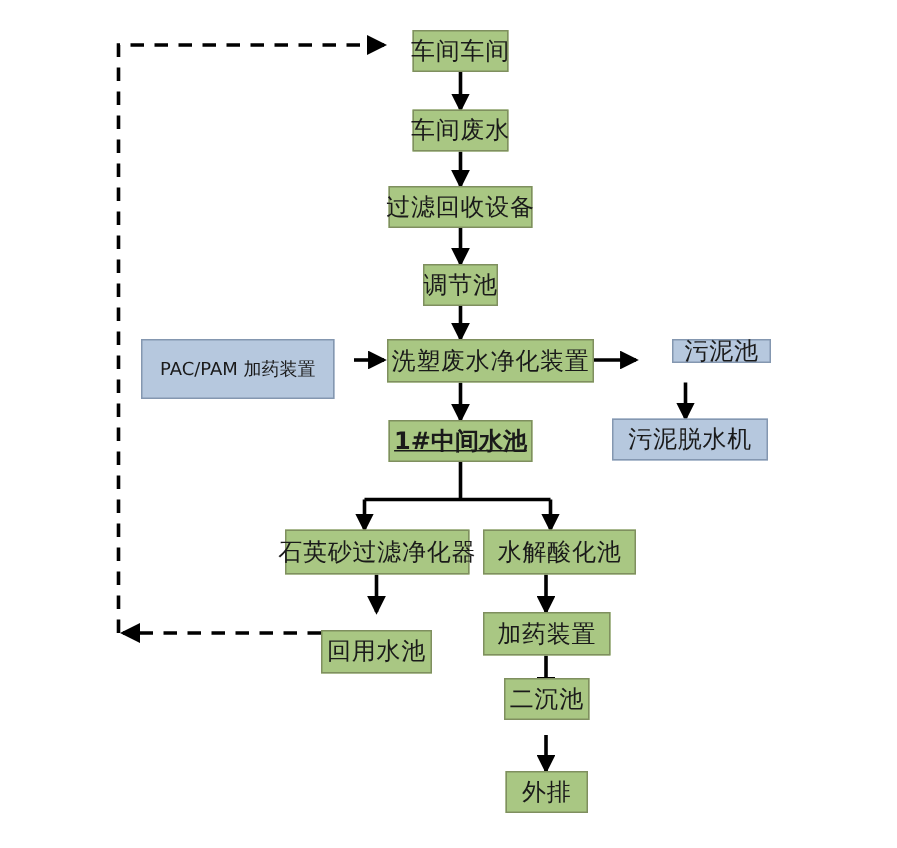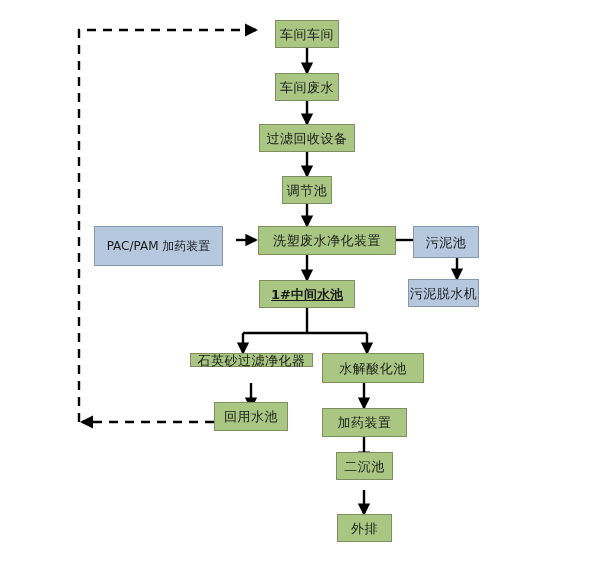--- a/index.html
+++ b/index.html
@@ -27,21 +27,21 @@
   }
   .node {
     position: absolute;
     box-sizing: border-box;
     border: 1px solid #7f8f5f;
     background: #a9c783;
     color: #1a1a1a;
     display: flex;
     align-items: center;
     justify-content: center;
-    font-size: 13px;
+    font-size: 16px;
     line-height: 1;
     letter-spacing: 0.5px;
     white-space: nowrap;
     z-index: 3;
   }
   .node.blue {
     background: #b6c8de;
     border: 1px solid #8497b0;
   }
   .node.bold {
@@ -123,41 +123,41 @@
   </div>
 
   <div class="node blue latin" style="left:94px; top:226px; width:129px; height:40px;">
     <span>PAC/PAM 加药装置</span>
   </div>
 
   <div class="node" style="left:258px; top:226px; width:138px; height:29px;">
     <span>洗塑废水净化装置</span>
   </div>
 
-  <div class="node blue" style="left:413px; top:226px; width:66px; height:32px;justify-content:center;">
+  <div class="node blue" style="left:448px; top:226px; width:66px; height:16px;justify-content:center;">
     <span>污泥池</span>
   </div>
 
-  <div class="node blue" style="left:408px; top:279px; width:71px; height:28px;">
+  <div class="node blue" style="left:408px; top:279px; width:104px; height:28px;">
     <span>污泥脱水机</span>
   </div>
 
   <div class="node bold" style="left:259px; top:280px; width:96px; height:28px;text-decoration:underline;">
     <span>1#中间水池</span>
   </div>
 
-  <div class="node" style="left:190px; top:353px; width:123px; height:14px;">
+  <div class="node" style="left:190px; top:353px; width:123px; height:30px;">
     <span>石英砂过滤净化器</span>
   </div>
 
   <div class="node" style="left:322px; top:353px; width:102px; height:30px;">
     <span>水解酸化池</span>
   </div>
 
-  <div class="node" style="left:214px; top:402px; width:74px; height:29px;font-family:Liberation Serif, serif;">
+  <div class="node" style="left:214px; top:420px; width:74px; height:29px;font-family:Liberation Serif, serif;">
     <span>回用水池</span>
   </div>
 
   <div class="node" style="left:322px; top:408px; width:85px; height:29px;">
     <span>加药装置</span>
   </div>
 
   <div class="node" style="left:336px; top:452px; width:57px; height:28px;">
     <span>二沉池</span>
   </div>

